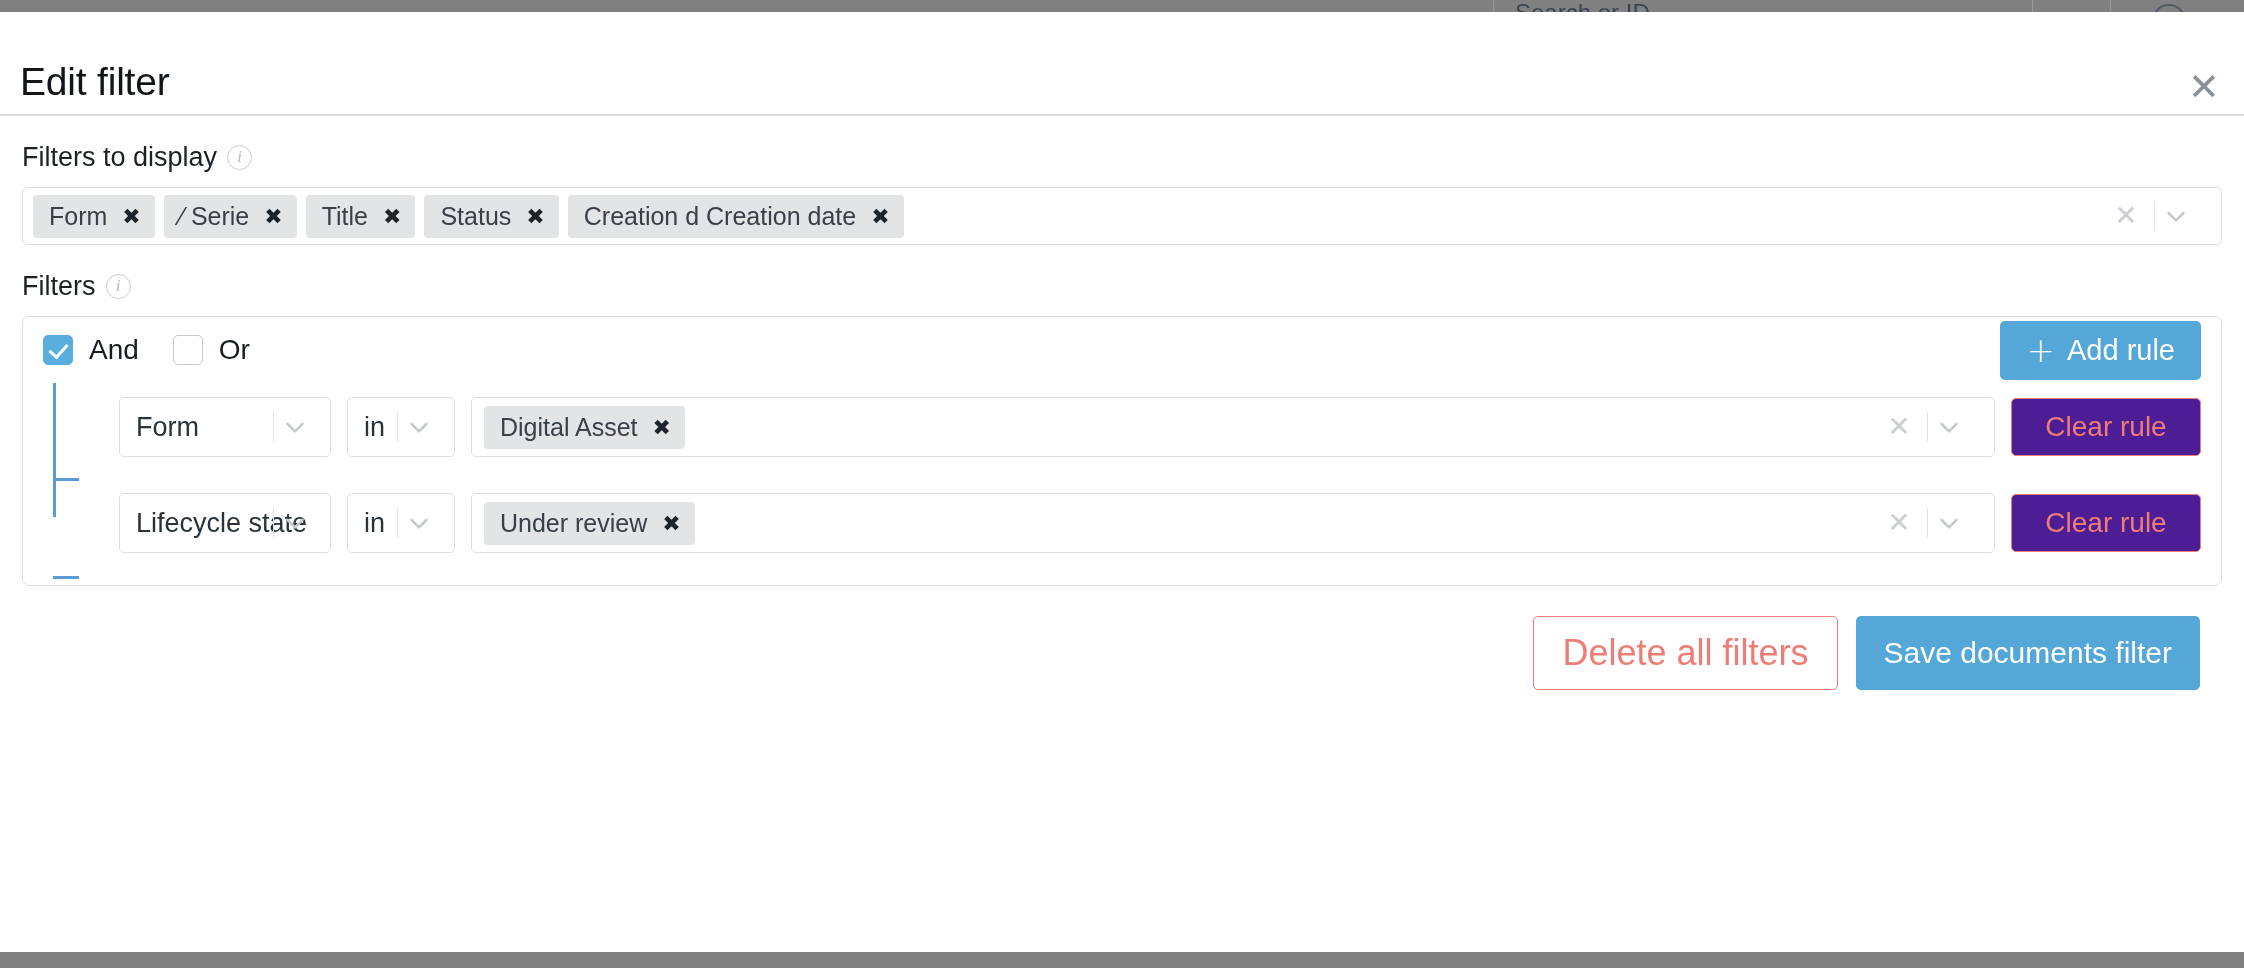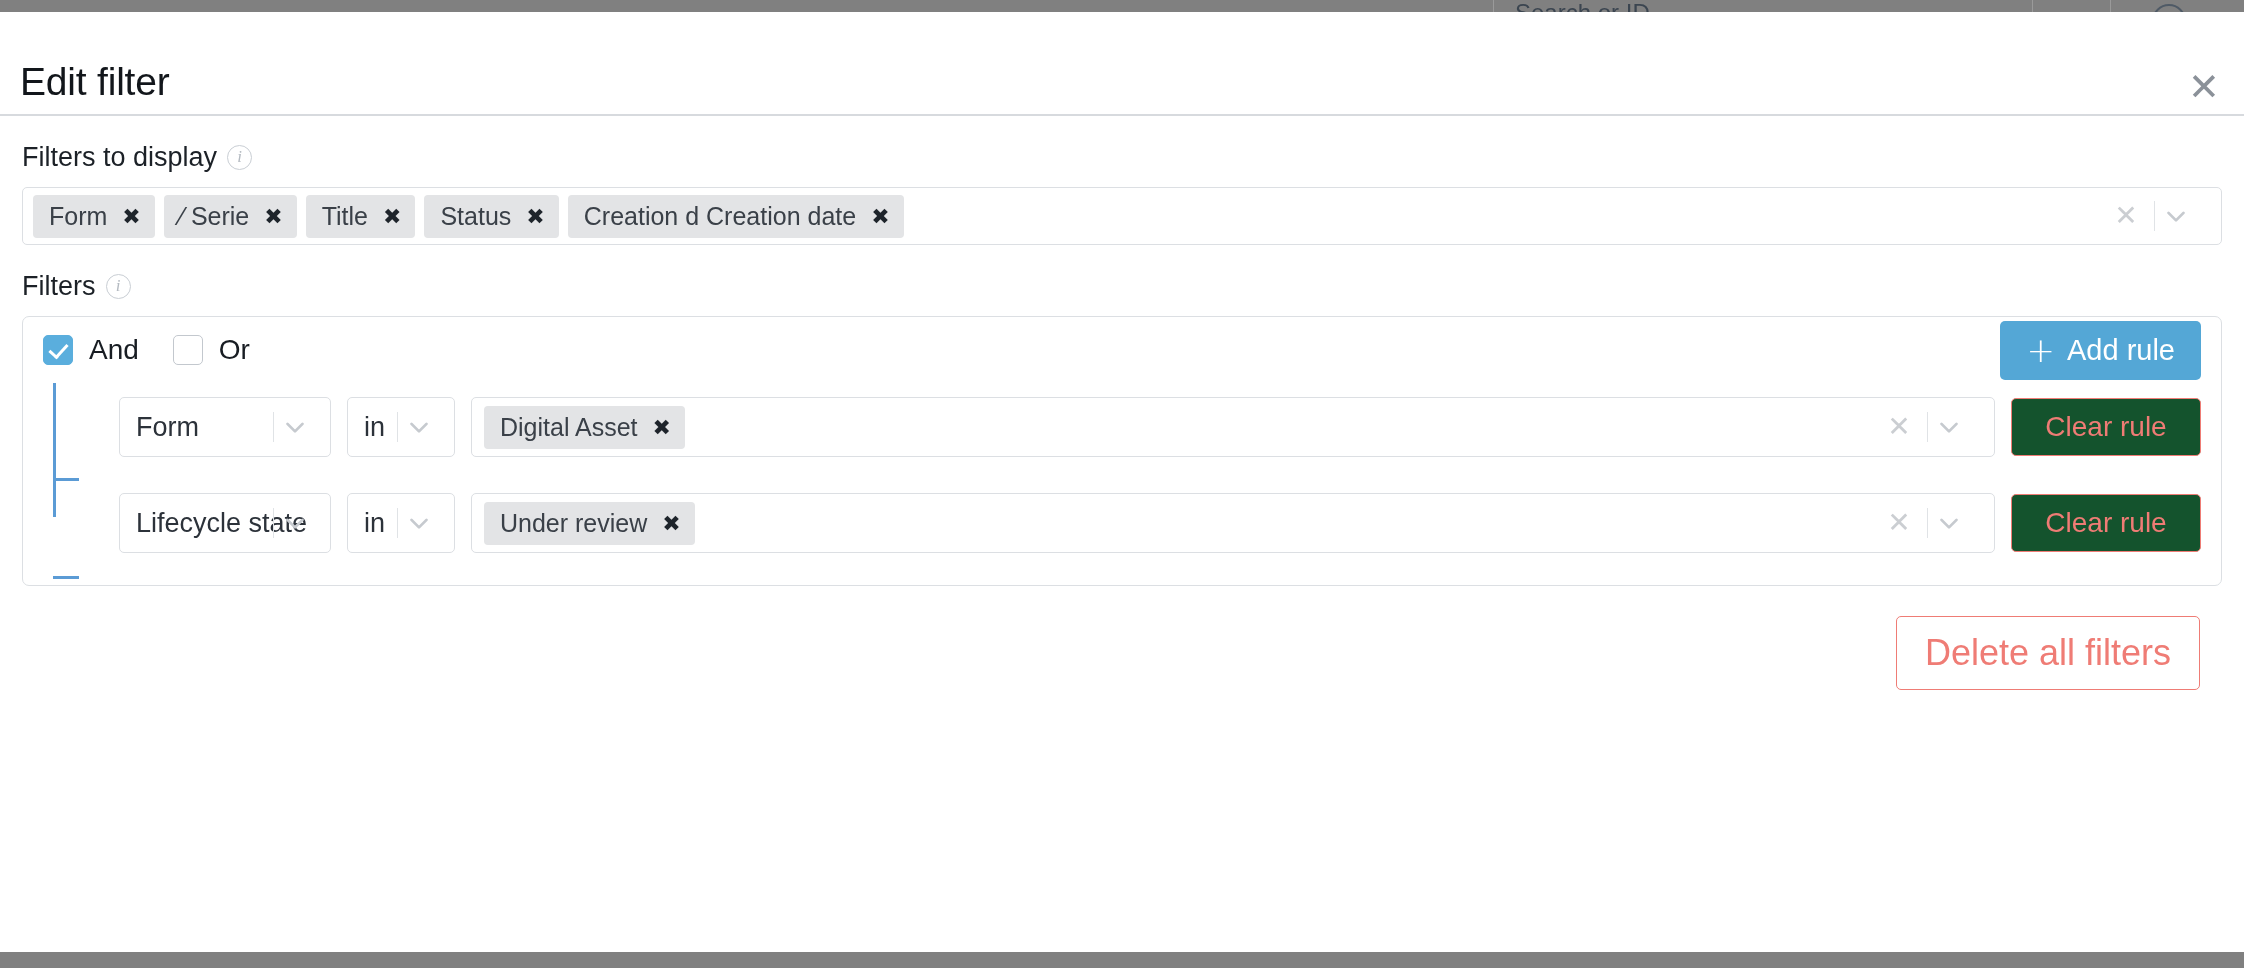--- a/index.html
+++ b/index.html
@@ -370,21 +370,21 @@
     border: 1.5px solid #dcdfe3;
     border-radius: 5px;
     background: #fff;
     display: flex;
     align-items: center;
     gap: 9px;
     padding: 6px 150px 6px 12px;
   }
 
   .btn-danger-outline {
-    background: #14532d;
+    background: #4c1d95;
     border: 1.6px solid #ef7c75;
     color: #ef7c75;
     font-size: 28px;
     padding: 12px 0;
     width: 190px;
     text-align: center;
     border-radius: 5px;
     flex: none;
   }
 
@@ -608,16 +608,17 @@
           </span>
         </div>
 
         <button class="btn-danger-outline">Clear rule</button>
       </div>
 
     </div>
 
     <div class="modal-footer">
       <button class="btn-footer-danger">Delete all filters</button>
+      <button class="btn-footer-primary">Save documents filter</button>
     </div>
 
   </div>
 </div>
 
 </body></html>

